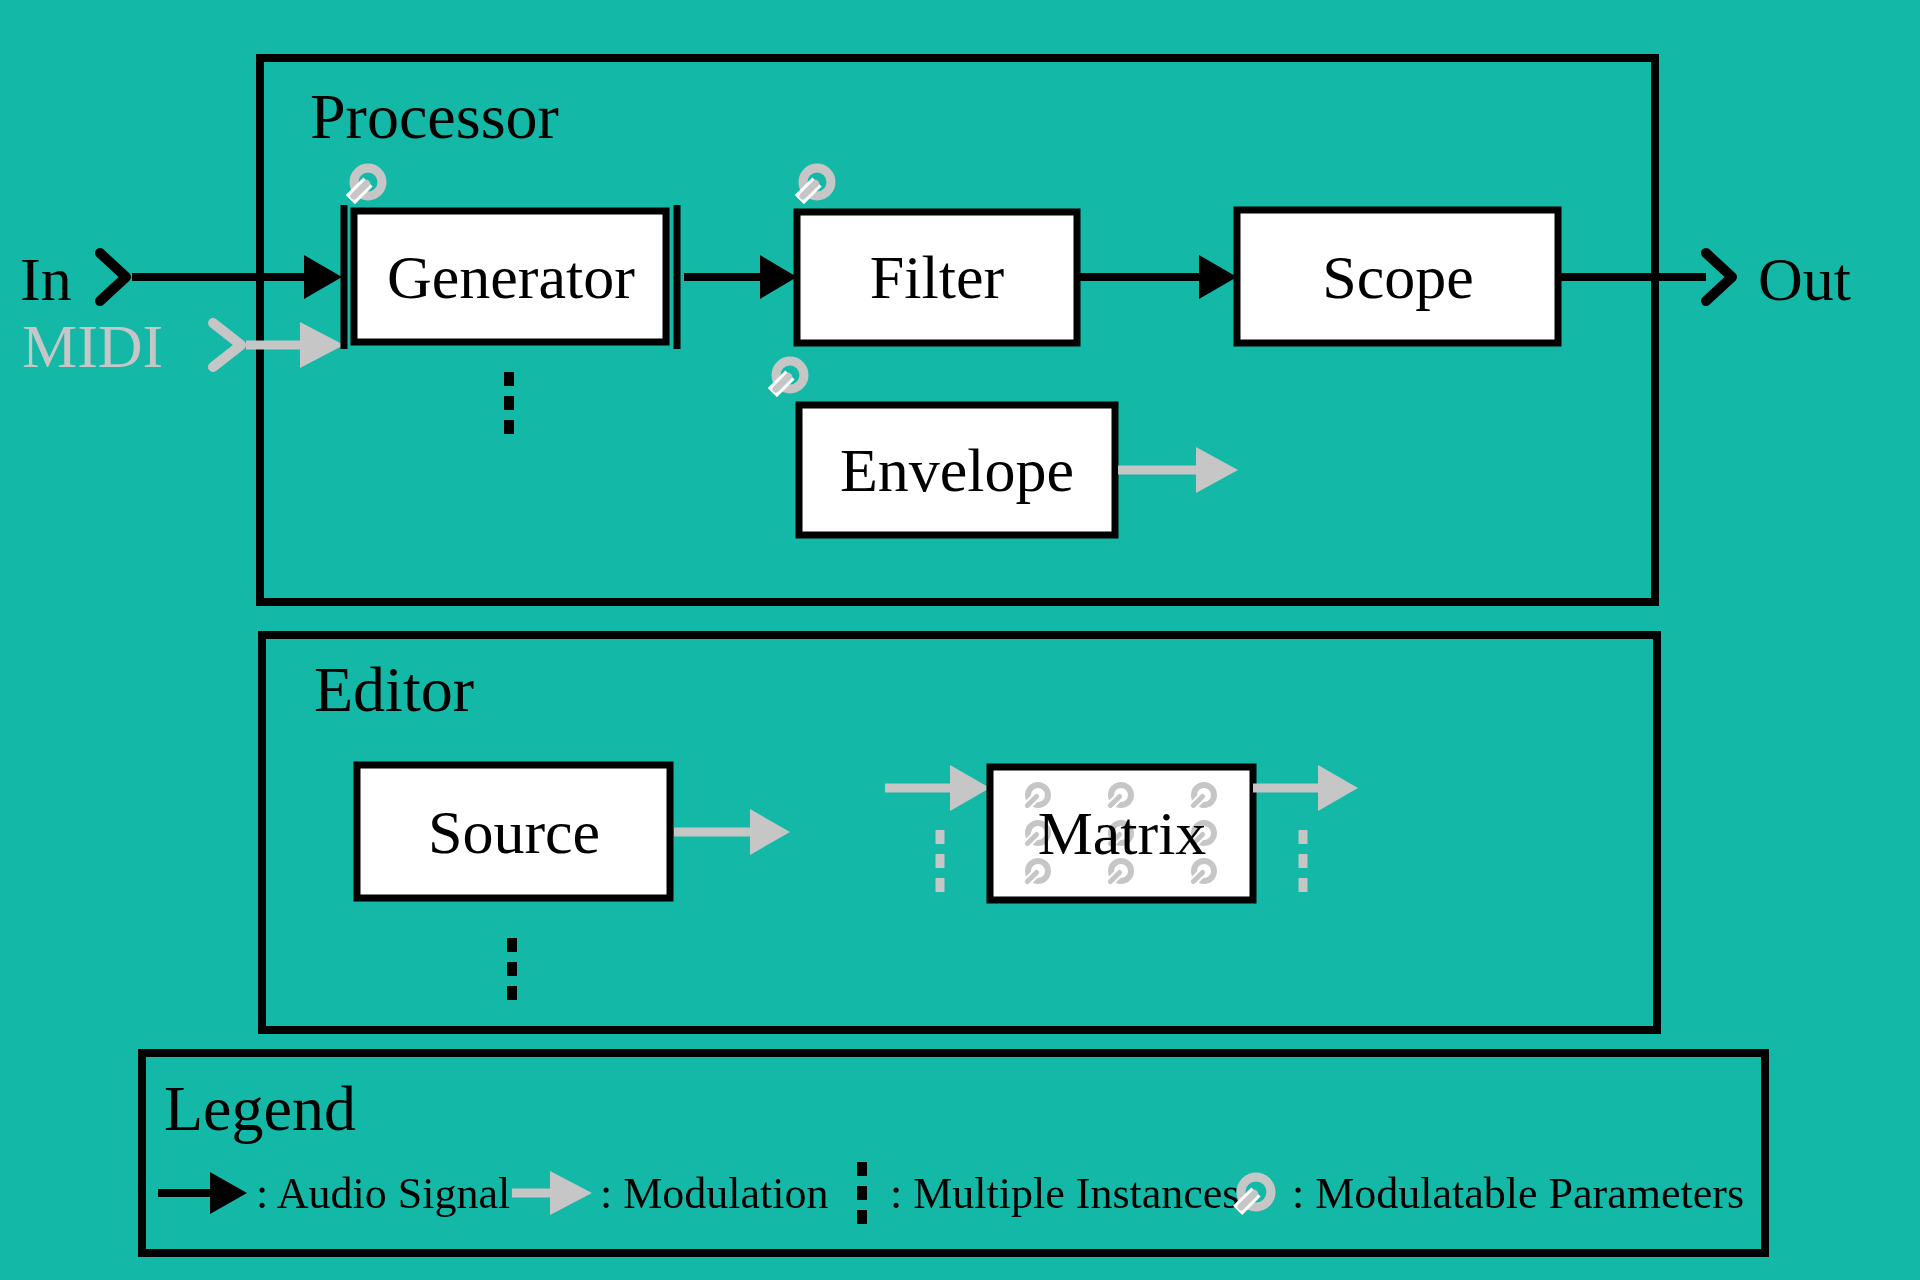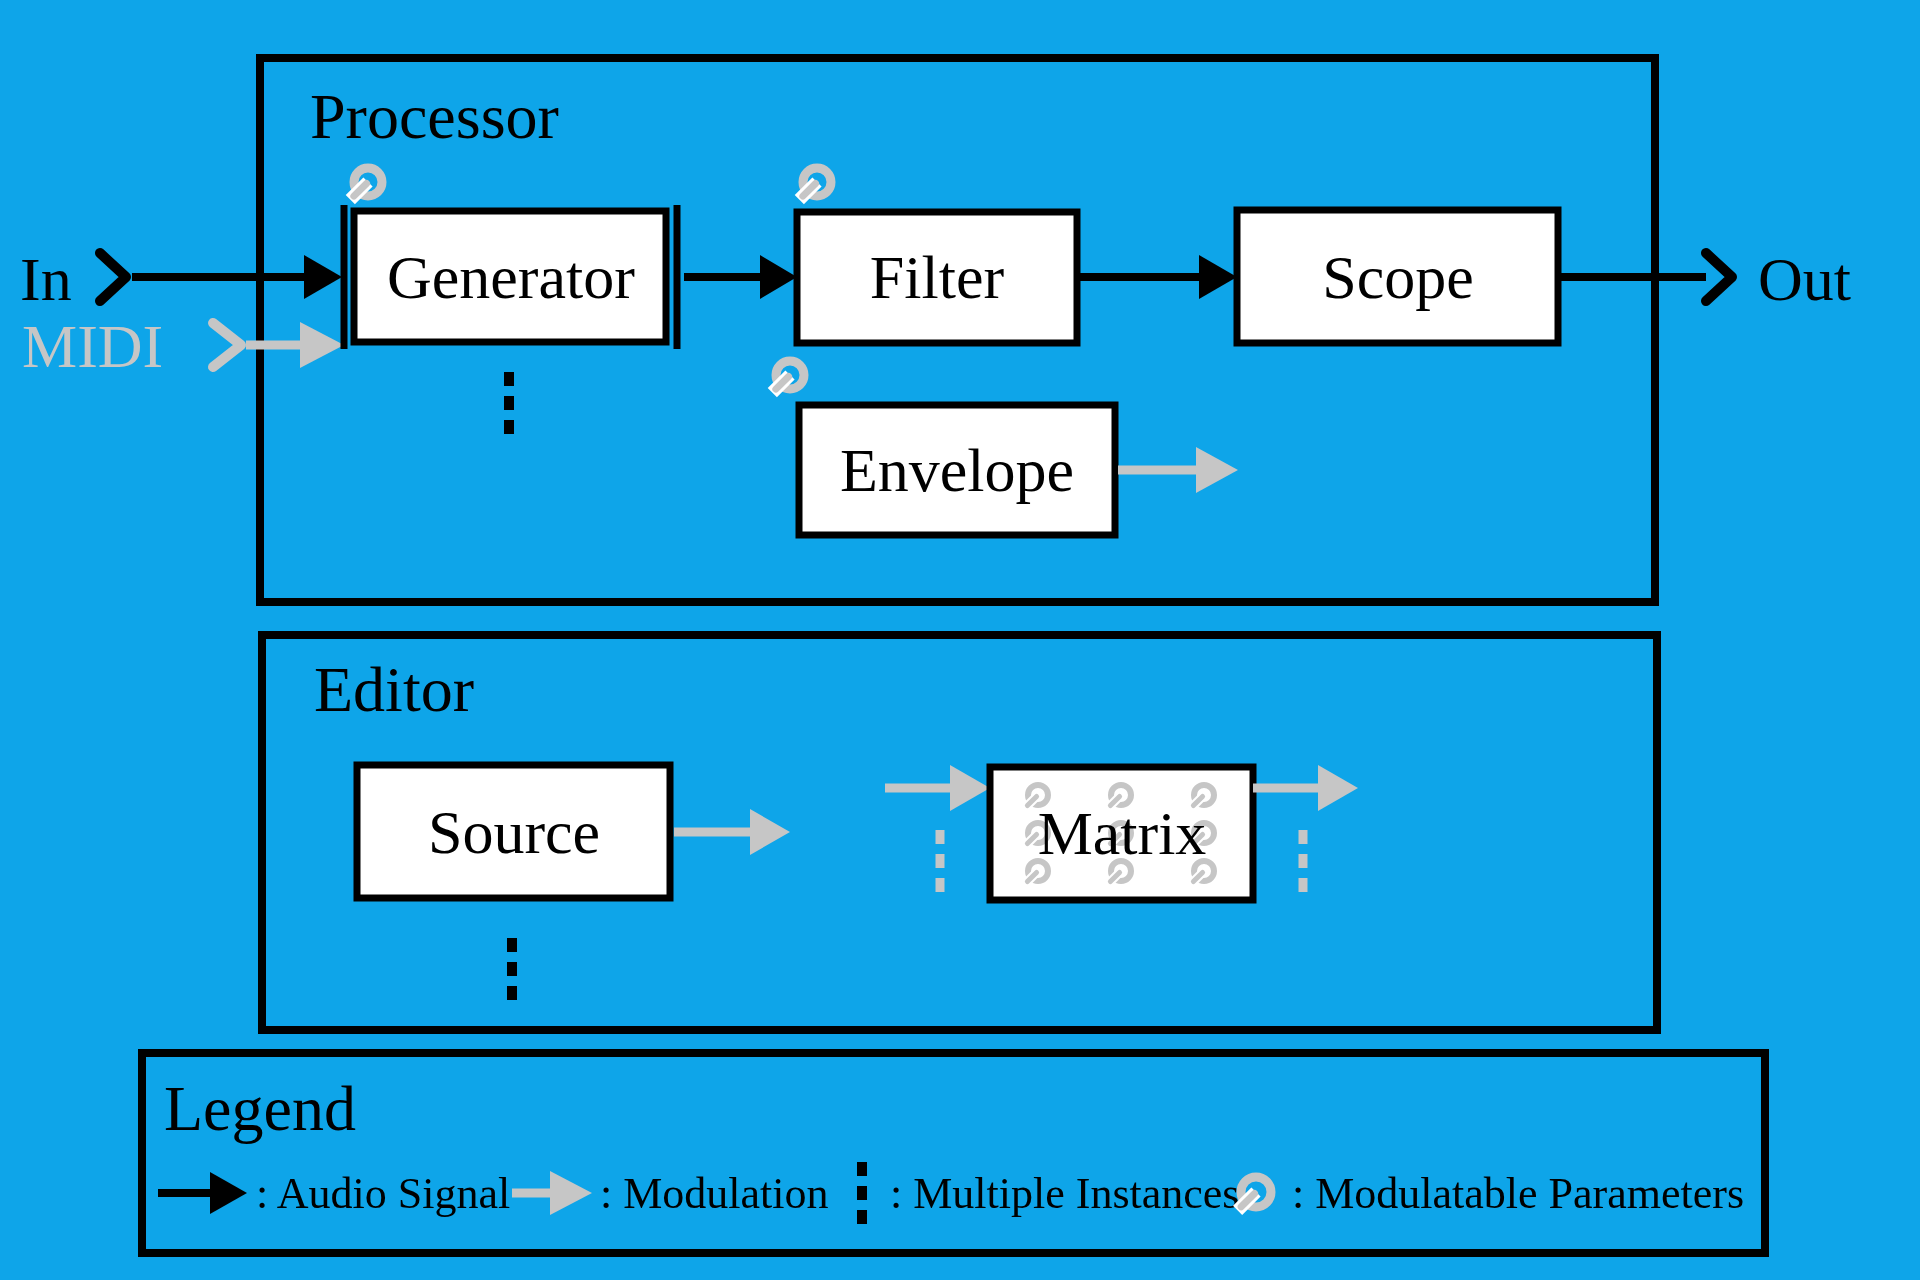--- a/index.html
+++ b/index.html
@@ -1,16 +1,16 @@
 <!DOCTYPE html>
 <html><head>
 <meta charset="utf-8">
 <style>
   html,body{margin:0;padding:0;background:#ffffff;}
-  .stage{position:relative;width:1920px;height:1280px;background:#0ea5e9;overflow:hidden;}
+  .stage{position:relative;width:1920px;height:1280px;background:#14b8a6;overflow:hidden;}
   svg{display:block;}
   text{font-family:"Liberation Serif","DejaVu Serif",serif;fill:#000;}
   .title-text{font-size:64px;}
   .block-text{font-size:62px;}
   .io-text{font-size:62px;}
   .legend-text{font-size:44px;}
   .gray-text{fill:#c6c6c6;}
   .box{fill:#ffffff;stroke:#000000;stroke-width:7;}
   .section{fill:none;stroke:#000000;stroke-width:8;}
   .wave{fill:none;stroke:#c9c9c9;stroke-width:8;stroke-linecap:round;}

